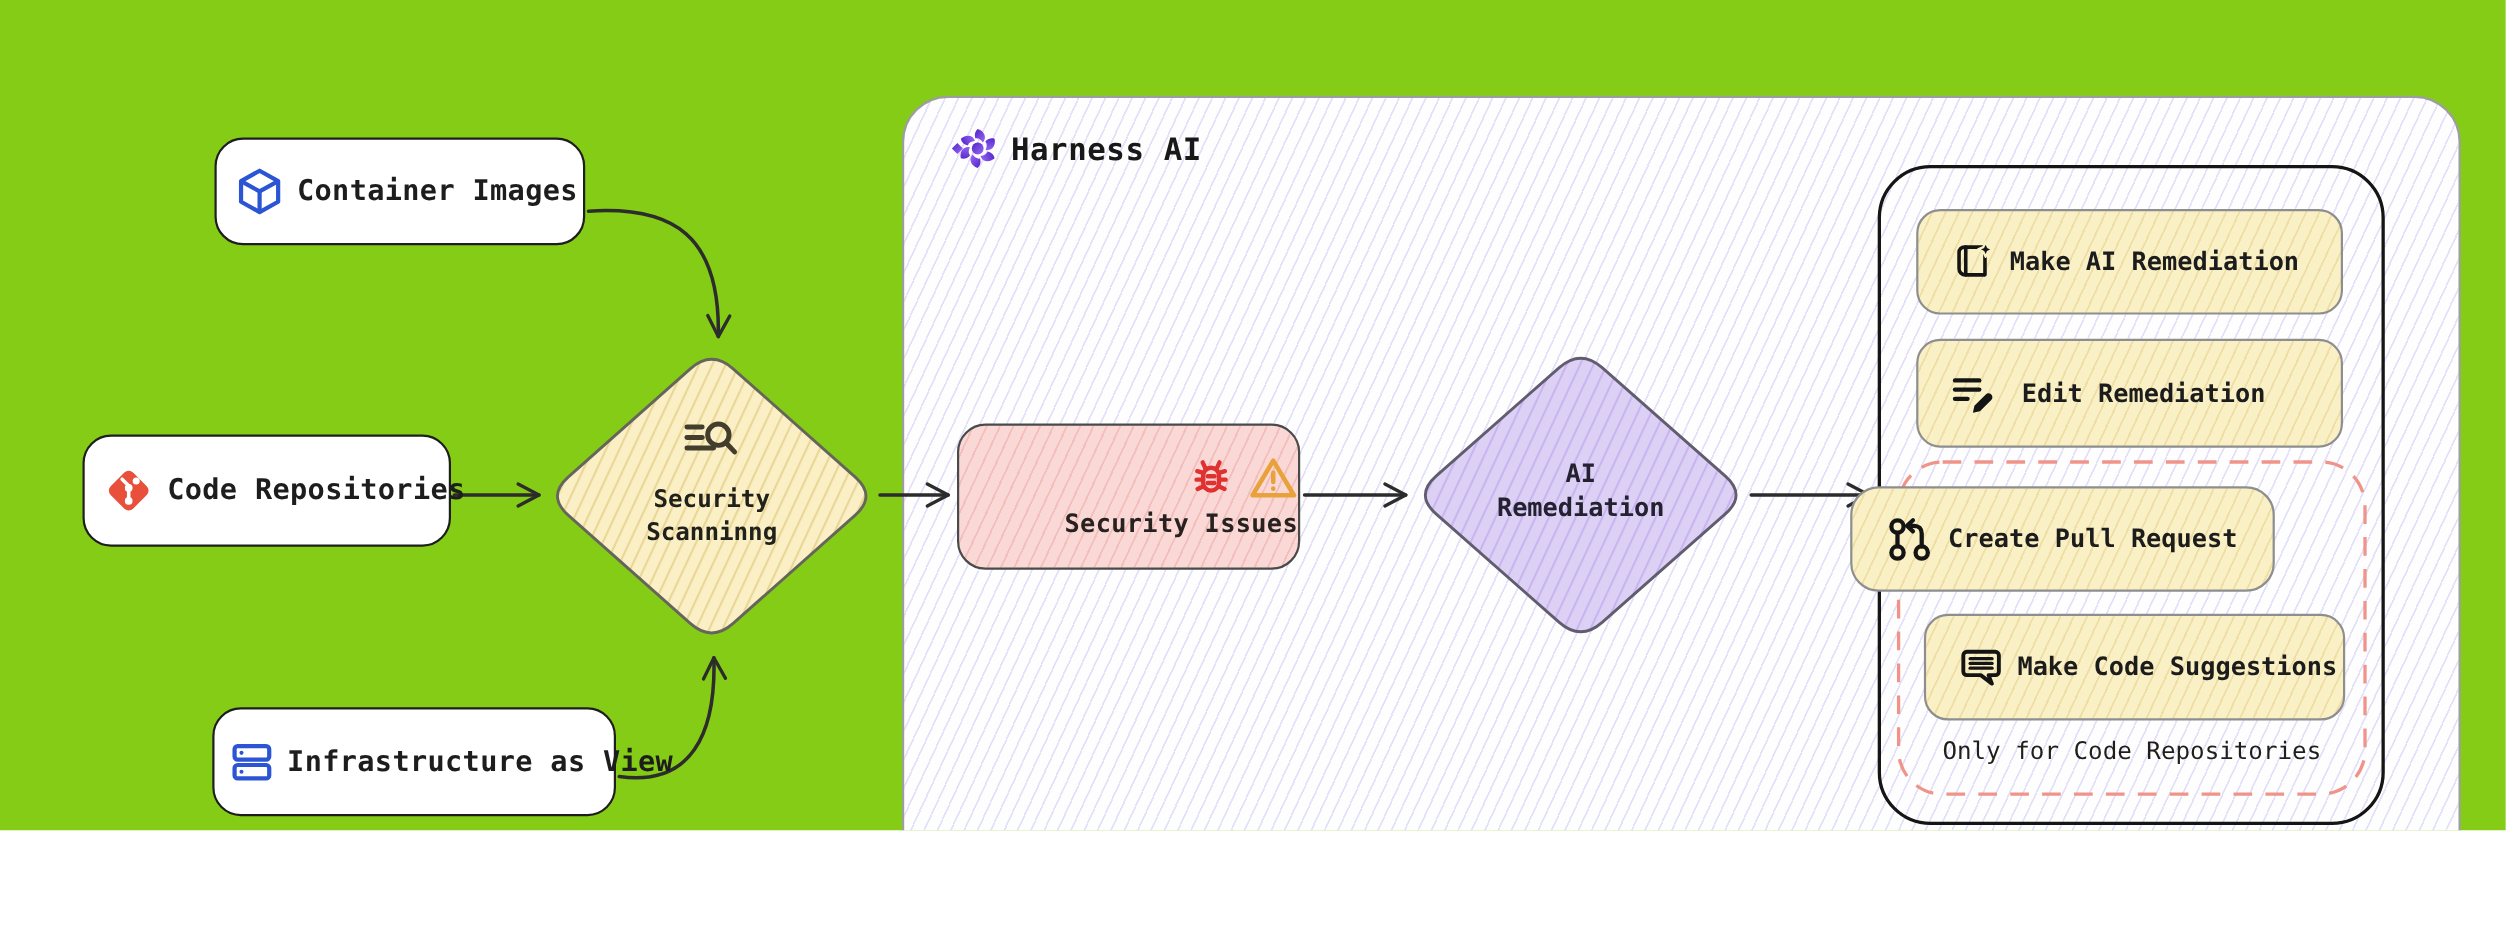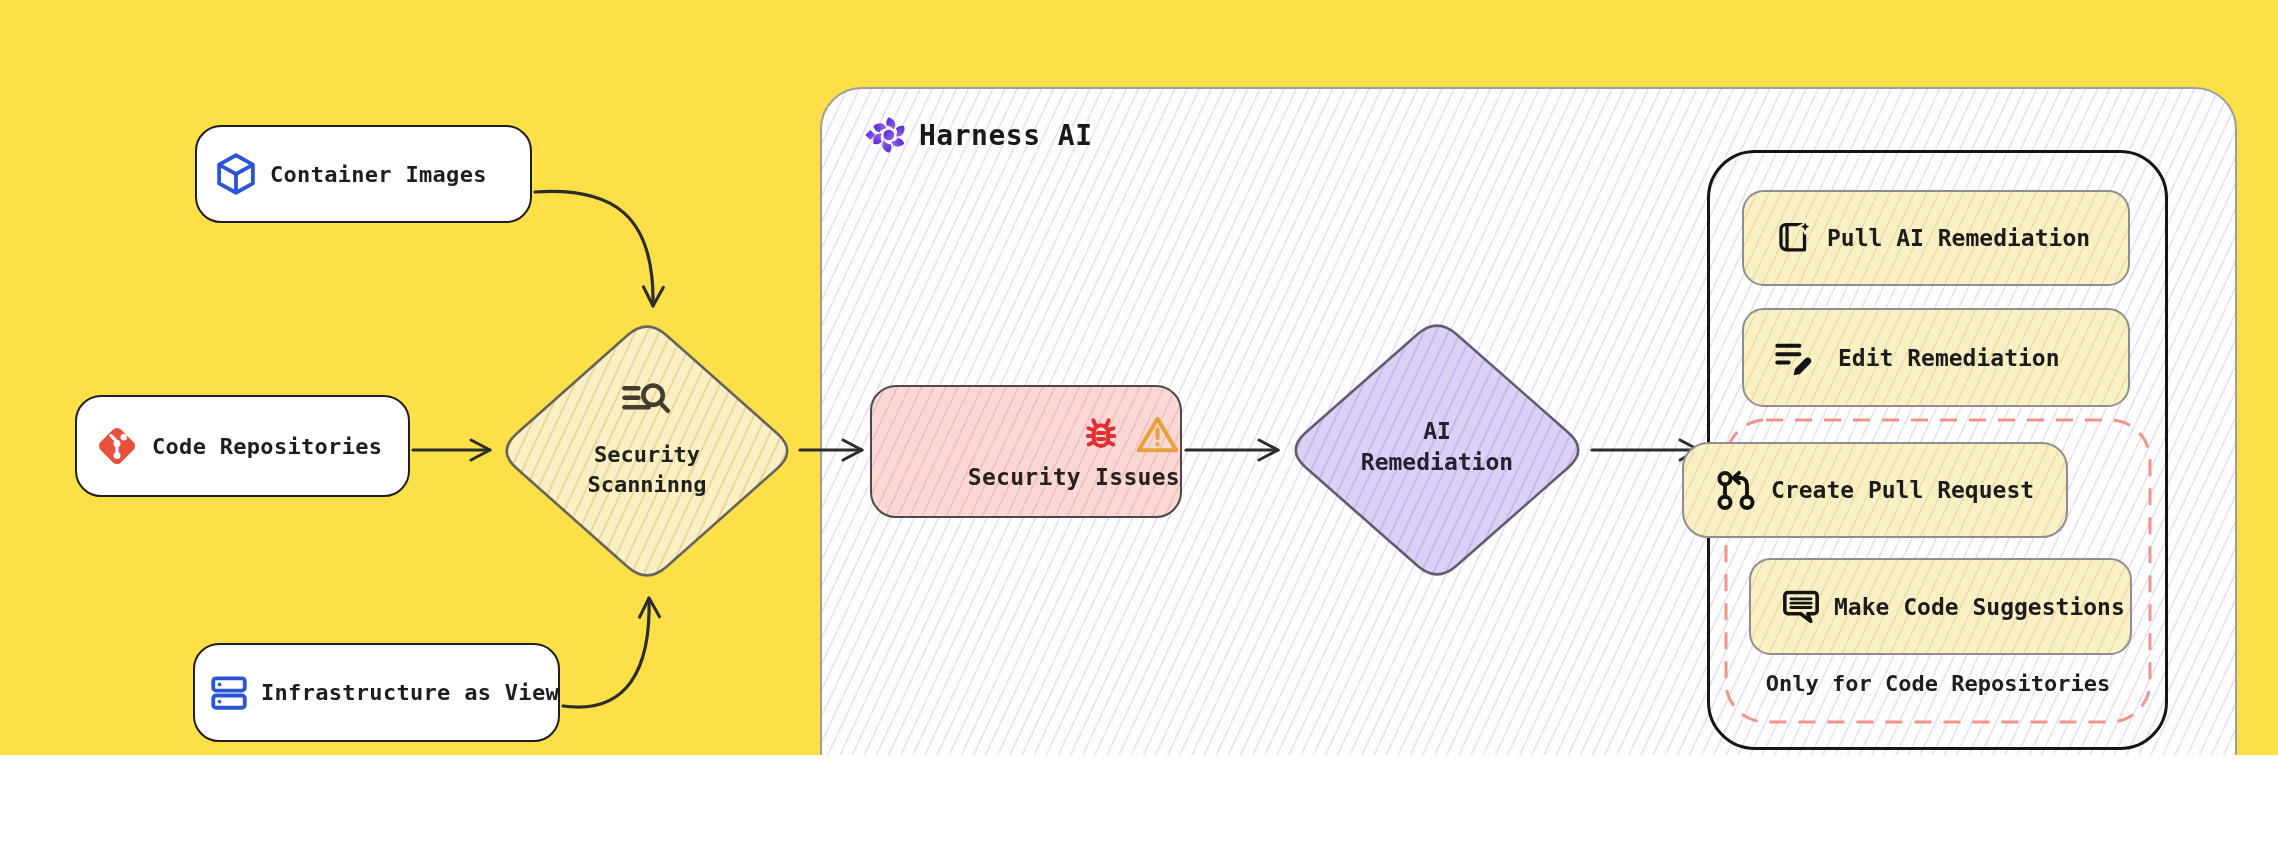--- a/index.html
+++ b/index.html
@@ -1,51 +1,51 @@
 <!DOCTYPE html>
 <html><head>
 <meta charset="utf-8">
 <style>
   html,body{margin:0;padding:0;background:#fff;}
-  .stage{position:relative;width:2278px;height:755px;background:#fde047;overflow:hidden;
+  .stage{position:relative;width:2278px;height:755px;background:#84cc16;overflow:hidden;
          font-family:"DejaVu Sans Mono","Liberation Mono",monospace;color:#1d1d1d;}
   .abs{position:absolute;box-sizing:border-box;}
 
   
   .hatch-lav{background-color:#fefeff;
     background-image:repeating-linear-gradient(115deg, rgba(138,128,226,0.22) 0px, rgba(138,128,226,0.22) 1.6px, transparent 1.6px, transparent 11px);}
   .hatch-yellow{background-color:#FAF0C6;
     background-image:repeating-linear-gradient(115deg, rgba(213,182,92,0.30) 0px, rgba(213,182,92,0.30) 1.7px, transparent 1.7px, transparent 11px);}
   .hatch-pink{background-color:#F9D8D6;
     background-image:repeating-linear-gradient(115deg, rgba(224,127,122,0.28) 0px, rgba(224,127,122,0.28) 1.7px, transparent 1.7px, transparent 11px);}
 
   .harness-box{left:820px;top:87px;width:1417px;height:711px;border:2px solid #9e9e9e;border-radius:42px;}
   .overlay{position:absolute;left:0;top:0;}
 
   .harness-label{left:862px;top:112px;display:flex;align-items:center;gap:11px;}
   .harness-label span{font-size:28px;font-weight:700;color:#181818;letter-spacing:0.5px;}
 
   .src-box{background:#ffffff;border:2.5px solid #1e1e1e;border-radius:26px;
            display:flex;align-items:center;gap:11px;padding-left:16px;}
-  .src-box span{font-size:22px;font-weight:700;letter-spacing:0.3px;white-space:nowrap;text-align:right;}
+  .src-box span{font-size:26px;font-weight:700;letter-spacing:0.3px;white-space:nowrap;text-align:right;}
 
   .diamond-label{text-align:center;font-weight:700;font-size:22px;line-height:30px;color:#21211c;}
   .diamond-label-purple{text-align:center;font-weight:700;font-size:23px;line-height:31px;color:#242130;}
 
   .issues-box{left:870px;top:385px;width:312px;height:133px;border:2.5px solid #4a4a4a;border-radius:26px;
               display:flex;flex-direction:column;align-items:flex-end;justify-content:center;gap:8px;}
   .issues-icons{display:flex;align-items:center;gap:14px;}
   .issues-box span{font-size:23px;font-weight:700;color:#272220;letter-spacing:0.3px;}
 
   .panel{left:1707px;top:150px;width:461px;height:600px;border:3.5px solid #151515;border-radius:48px;}
 
   .act-btn{border:2px solid #8e8e8e;border-radius:22px;display:flex;align-items:center;gap:13px;padding-left:30px;}
   .act-btn span{font-size:23px;font-weight:700;color:#1c1c1c;white-space:nowrap;}
 
-  .note{left:1726px;top:671px;width:424px;text-align:center;font-size:22px;font-weight:700;color:#201d1b;}
+  .note{left:1726px;top:671px;width:424px;text-align:center;font-size:22px;font-weight:400;color:#201d1b;}
   .icon{flex:0 0 auto;display:block;}
 </style>
 </head>
 <body>
 
 <div class="stage">
 
   <div class="abs harness-box hatch-lav"></div>
 
   <svg class="overlay" width="2278" height="862" viewBox="0 0 2278 862">
@@ -178,21 +178,21 @@
   </div>
 
   <div class="abs panel"></div>
 
   <div class="abs act-btn hatch-yellow" style="left:1742px;top:190px;width:388px;height:96px;">
     <svg class="icon" width="40" height="40" viewBox="0 0 27 26" fill="none" stroke="#141414" stroke-width="2.2" stroke-linecap="round" stroke-linejoin="round" style="overflow:visible">
       <path d="M8 4 H20.6 V21 H8.8 C6.3 21 4.7 19.4 4.7 17.2 V7.3 C4.7 5.2 6.1 4 8 4 Z"></path>
       <path d="M8.8 4 V21"></path>
       <path d="M21 0.8 l1.4 3.2 3.2 1.4 -3.2 1.4 -1.4 3.2 -1.4 -3.2 -3.2 -1.4 3.2 -1.4 Z" fill="#141414" stroke="#FAF0C6" stroke-width="1.4"></path>
     </svg>
-    <span>Pull AI Remediation</span>
+    <span>Make AI Remediation</span>
   </div>
 
   <div class="abs act-btn hatch-yellow" style="left:1742px;top:308px;width:388px;height:99px;gap:24px;">
     <svg class="icon" width="40" height="38" viewBox="0 0 26 25" fill="none" stroke="#141414" stroke-width="2.6" stroke-linecap="round">
       <line x1="2" y1="4.5" x2="16.5" y2="4.5"></line>
       <line x1="2" y1="10" x2="16.5" y2="10"></line>
       <line x1="2" y1="15.5" x2="9.5" y2="15.5"></line>
       <path d="M13.6 22.2 l6.8 -6.8 c0.9 -0.9 2.4 -0.9 3.3 0 0.9 0.9 0.9 2.4 0 3.3 l-6.8 6.8 -4.2 0.9 Z" fill="#141414" stroke="none" transform="translate(0,-2.5)"></path>
     </svg>
     <span>Edit Remediation</span>

